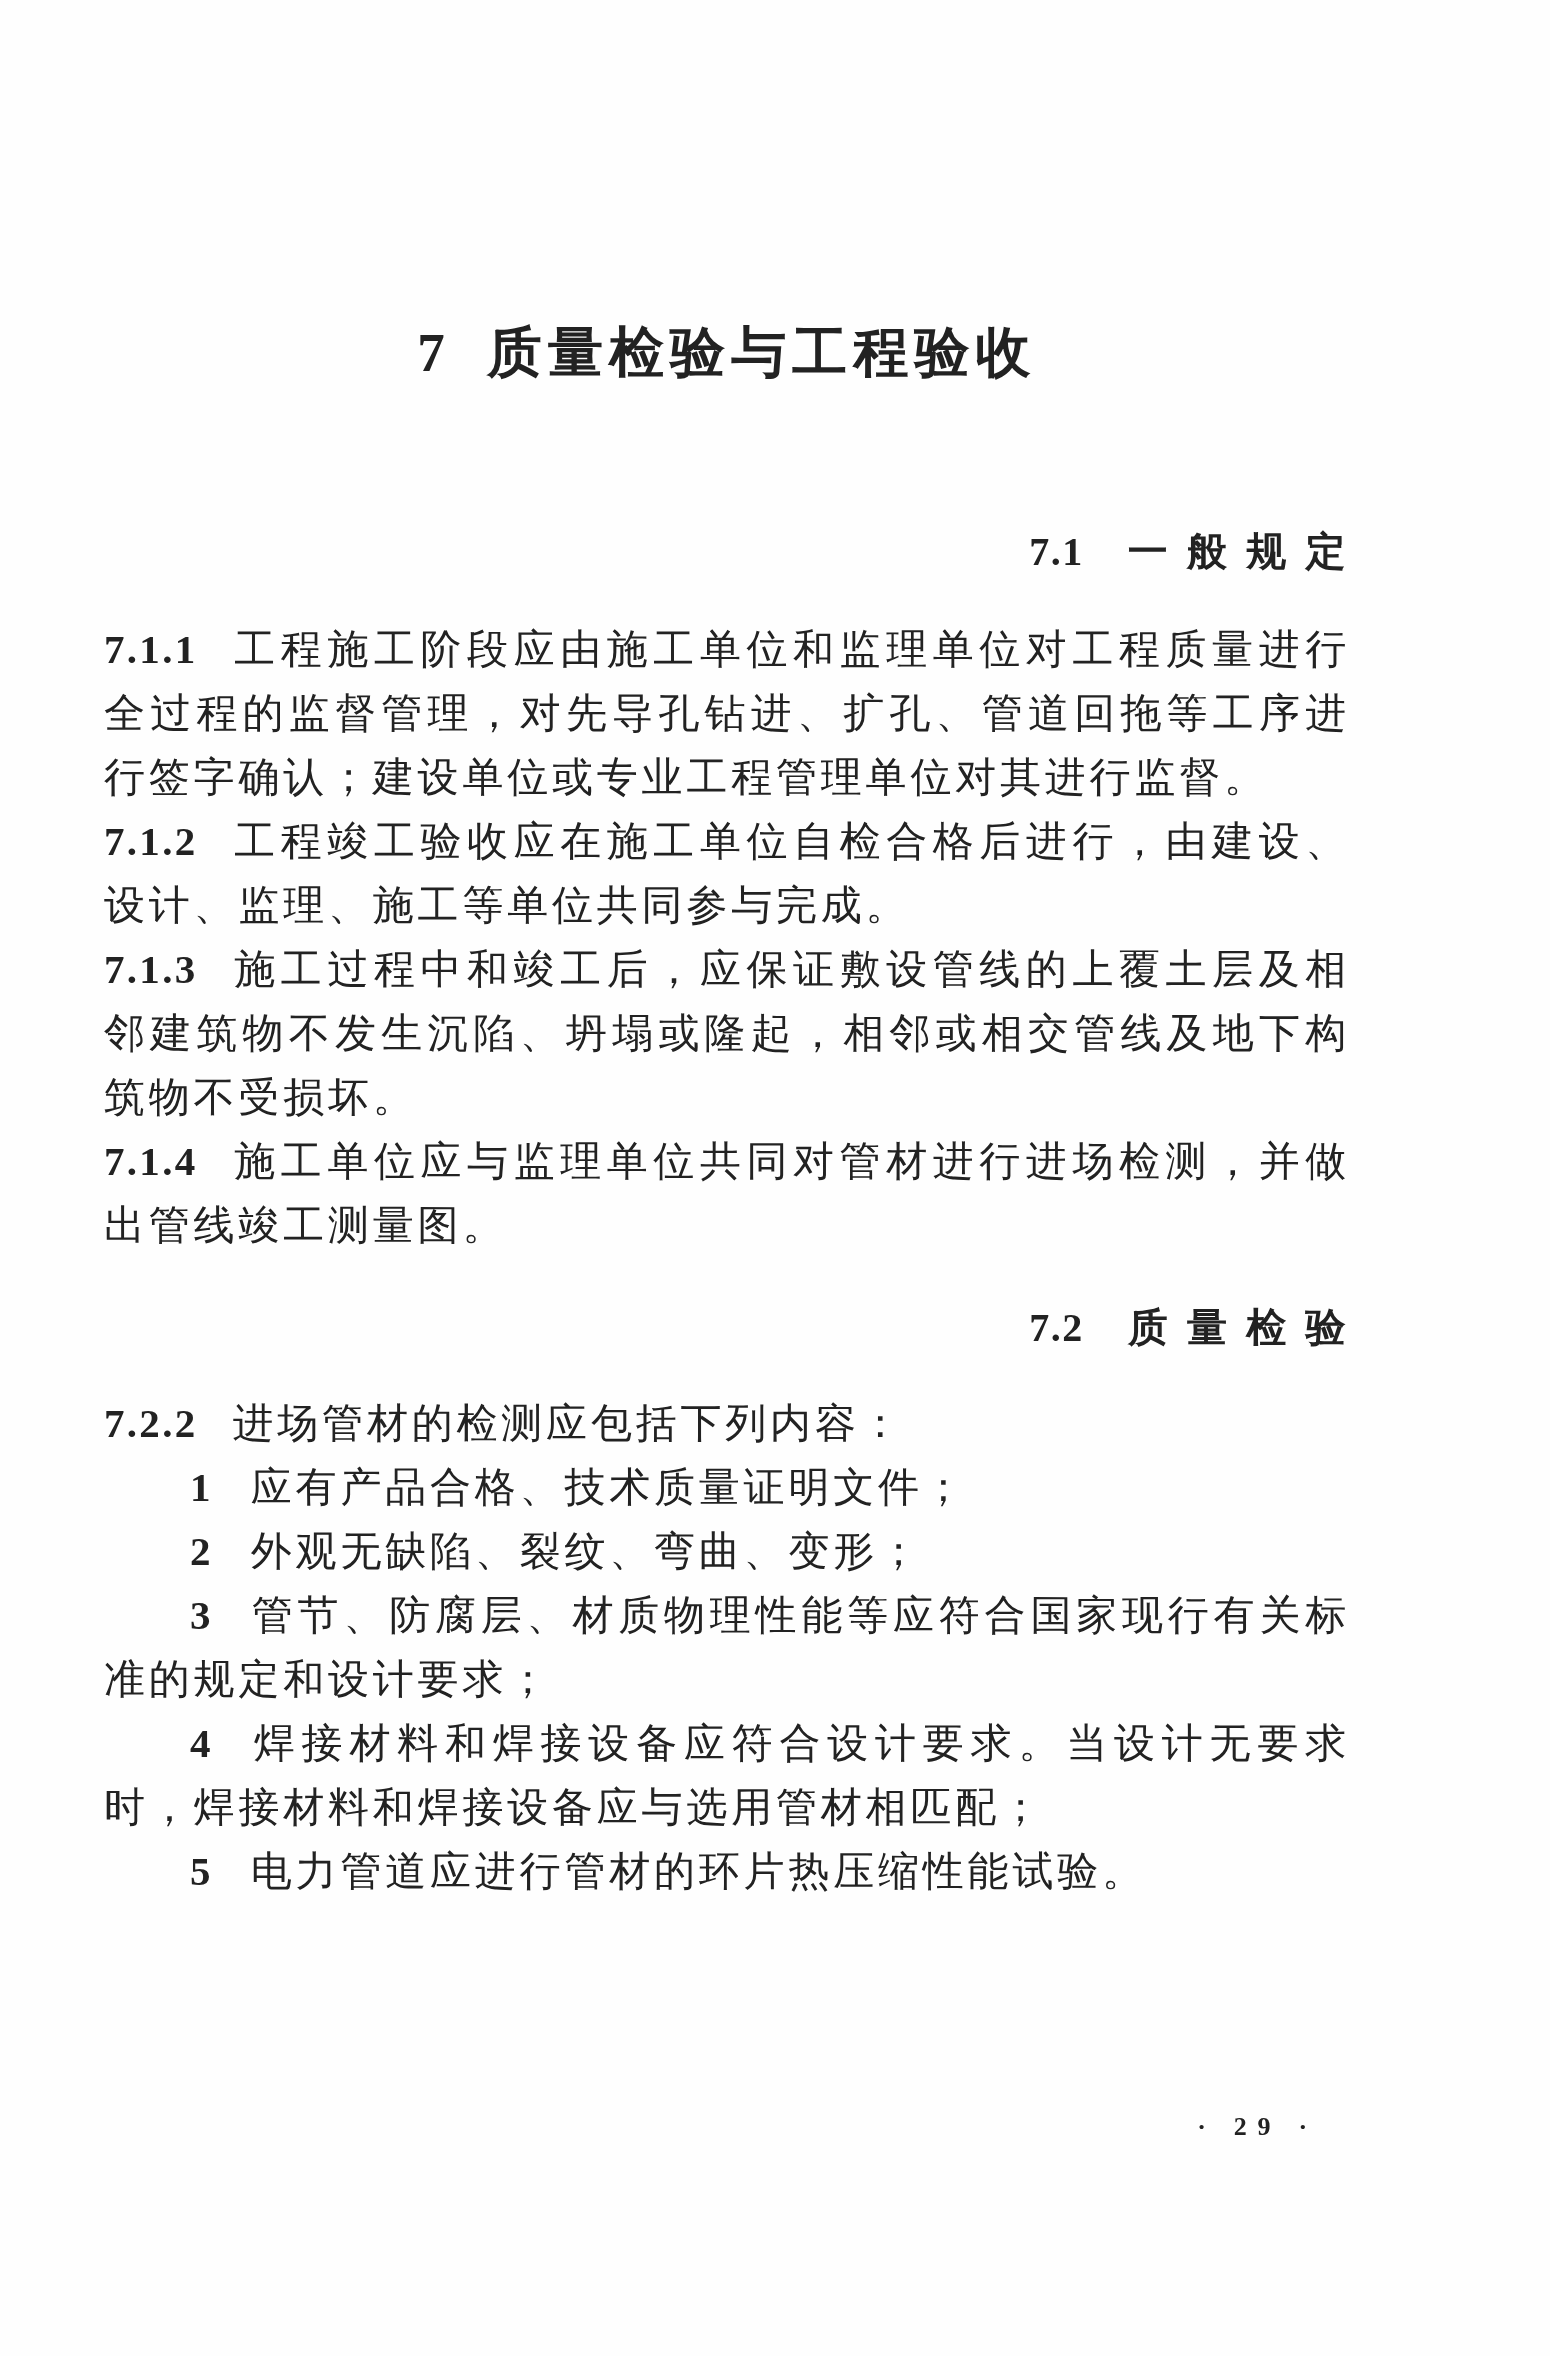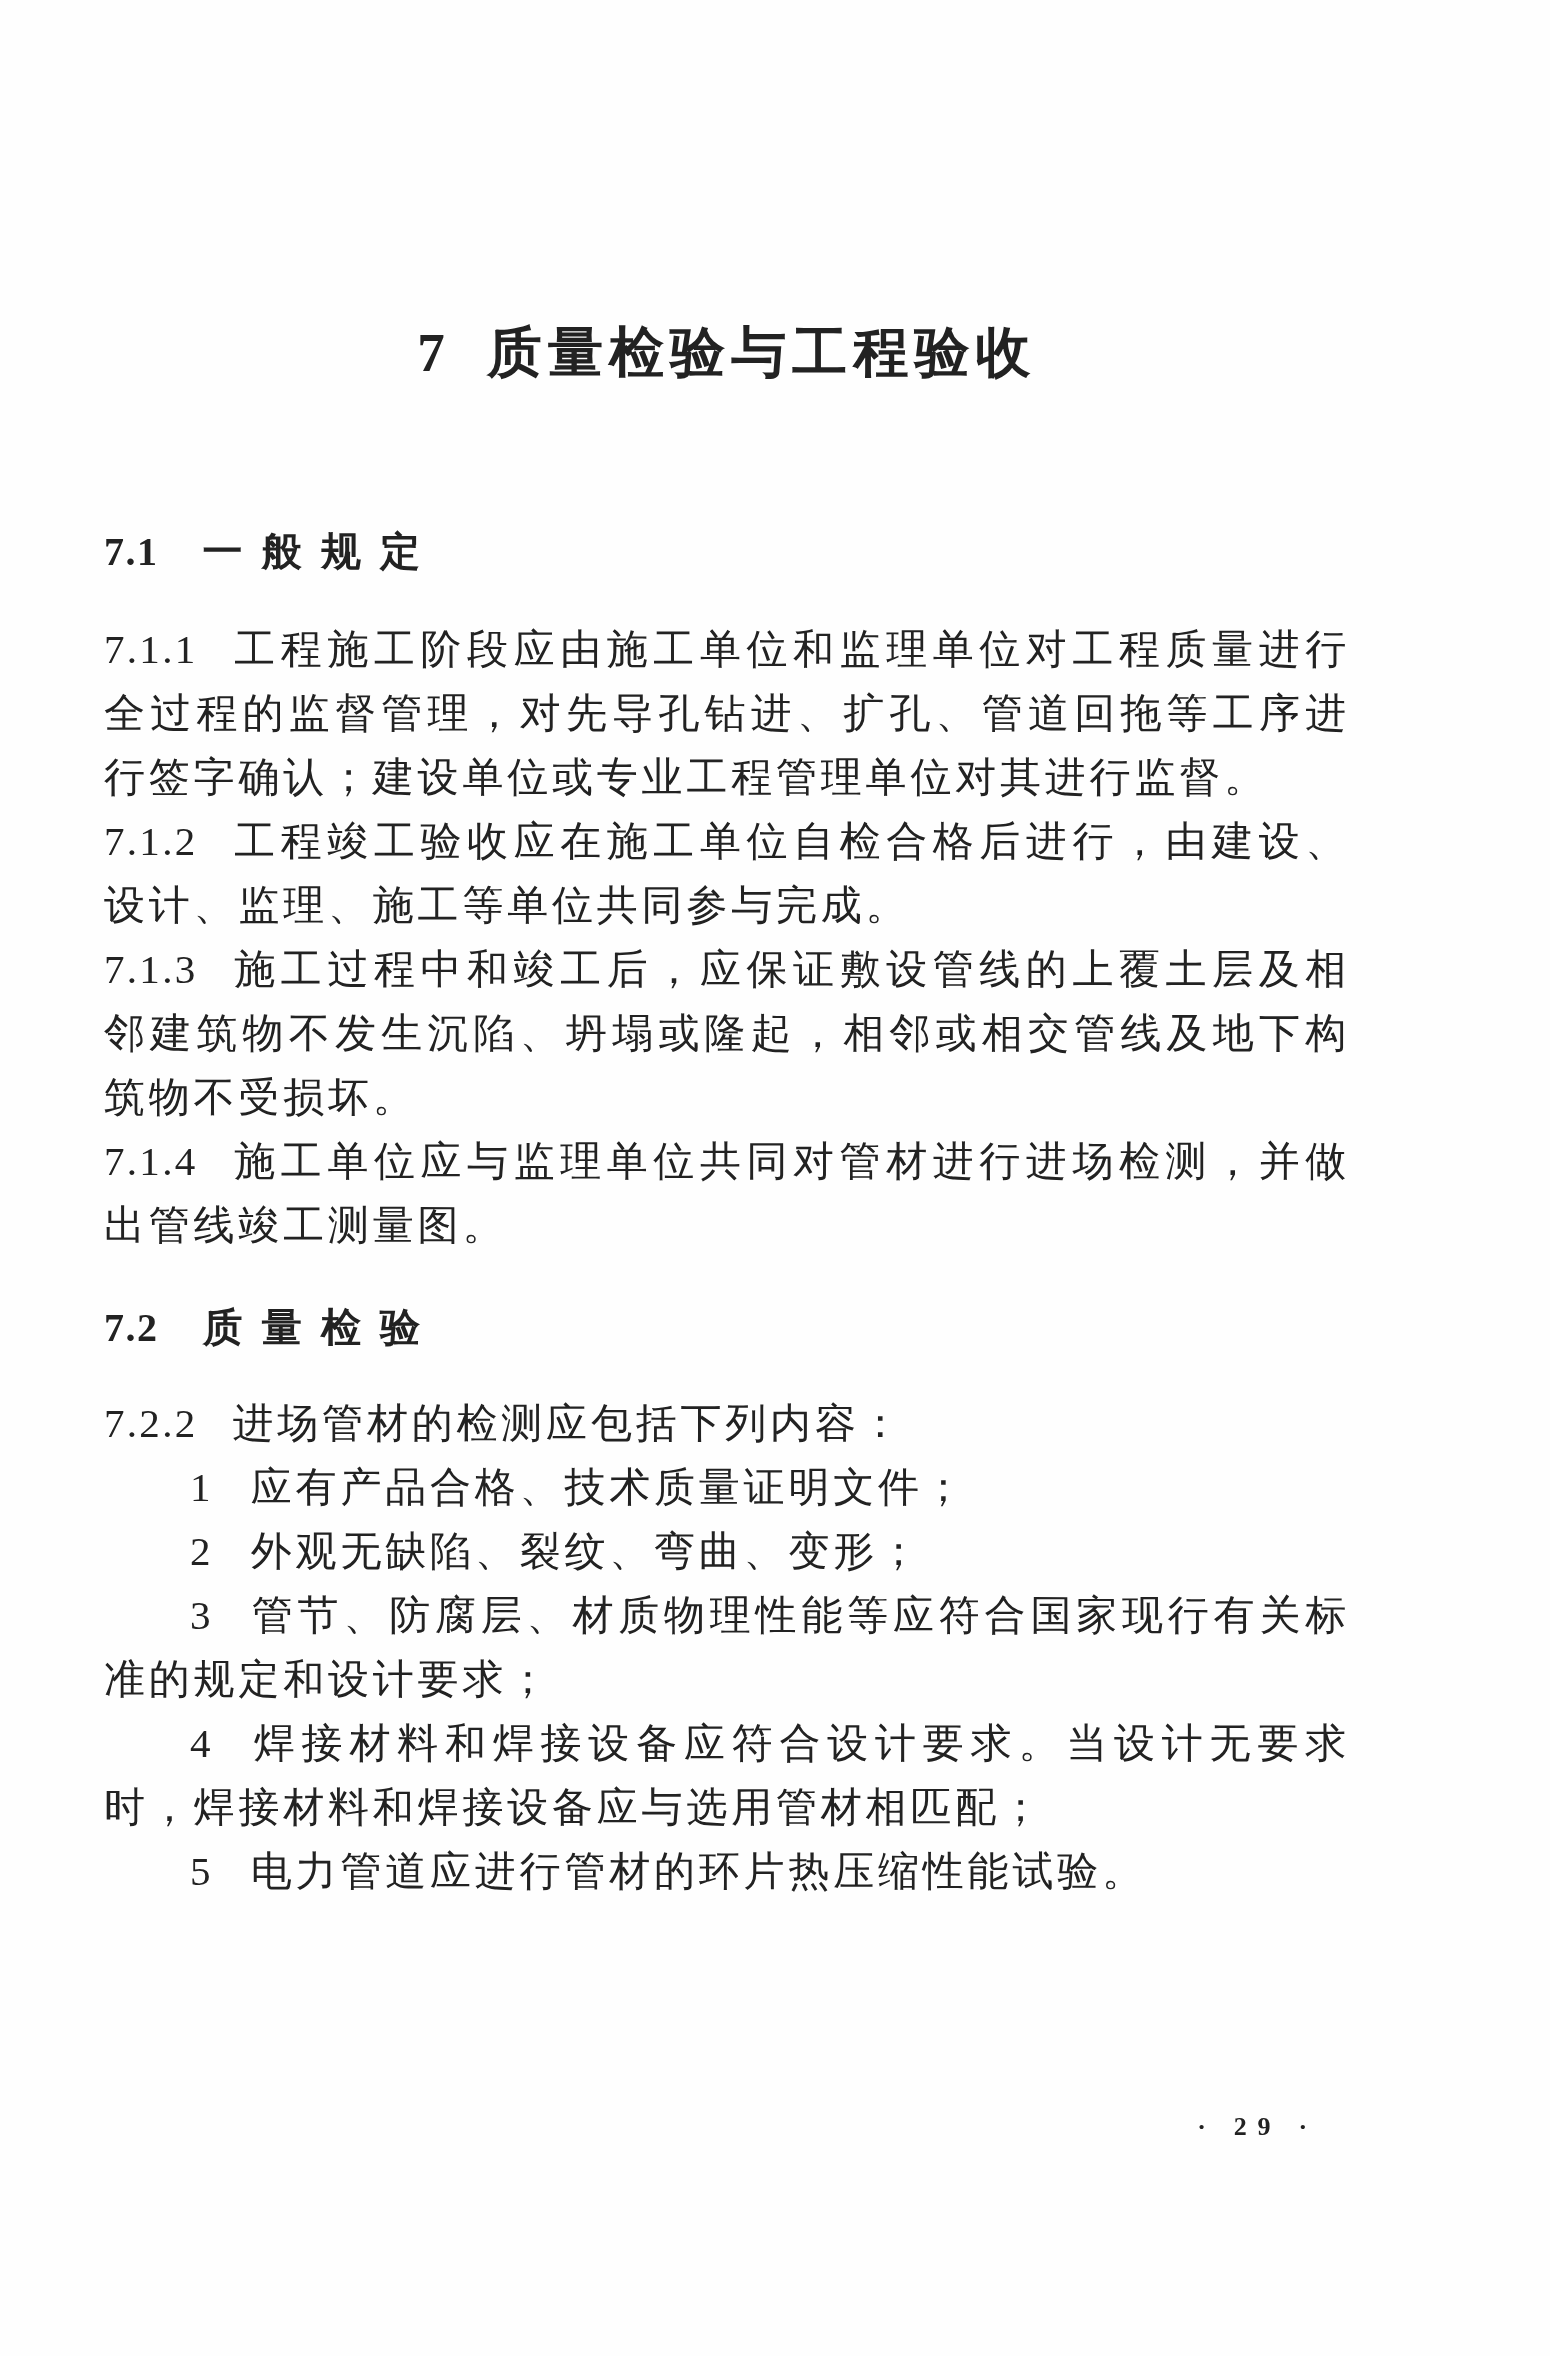--- a/index.html
+++ b/index.html
@@ -15,33 +15,33 @@
   }
   .chapter{
     margin:0;
     font-size:55px;line-height:61px;font-weight:700;
     text-align:center;letter-spacing:6.1px;
   }
   .ch-num{margin-right:42px;letter-spacing:0;}
   .sec{
     margin:146px 0 0 0;
     font-size:40px;line-height:46px;font-weight:700;
-    text-align:left;
+    text-align:right;
   }
   .sec-num{letter-spacing:1.5px;margin-right:44px;}
   .sec-text{letter-spacing:4.6px;}
   .sec2{margin-top:48px;}
   .clauses{margin-top:42px;}
   .clauses2{margin-top:40px;}
   .clause,.item{
     margin:0;
     font-size:41px;line-height:64px;letter-spacing:3.8px;
     text-align:justify;text-justify:inter-character;
   }
-  .clause .num,.item .num{font-weight:400;letter-spacing:2.3px;}
+  .clause .num,.item .num{font-weight:700;letter-spacing:2.3px;}
   .clause .num{margin-right:35px;}
   .item{text-indent:86px;}
   .item .num{margin-right:38px;}
   .pageno{
     position:absolute;top:2108px;left:1150px;width:215px;
     text-align:center;
     font-size:26px;font-weight:700;letter-spacing:10.7px;line-height:37px;
   }
 </style>
 </head>

